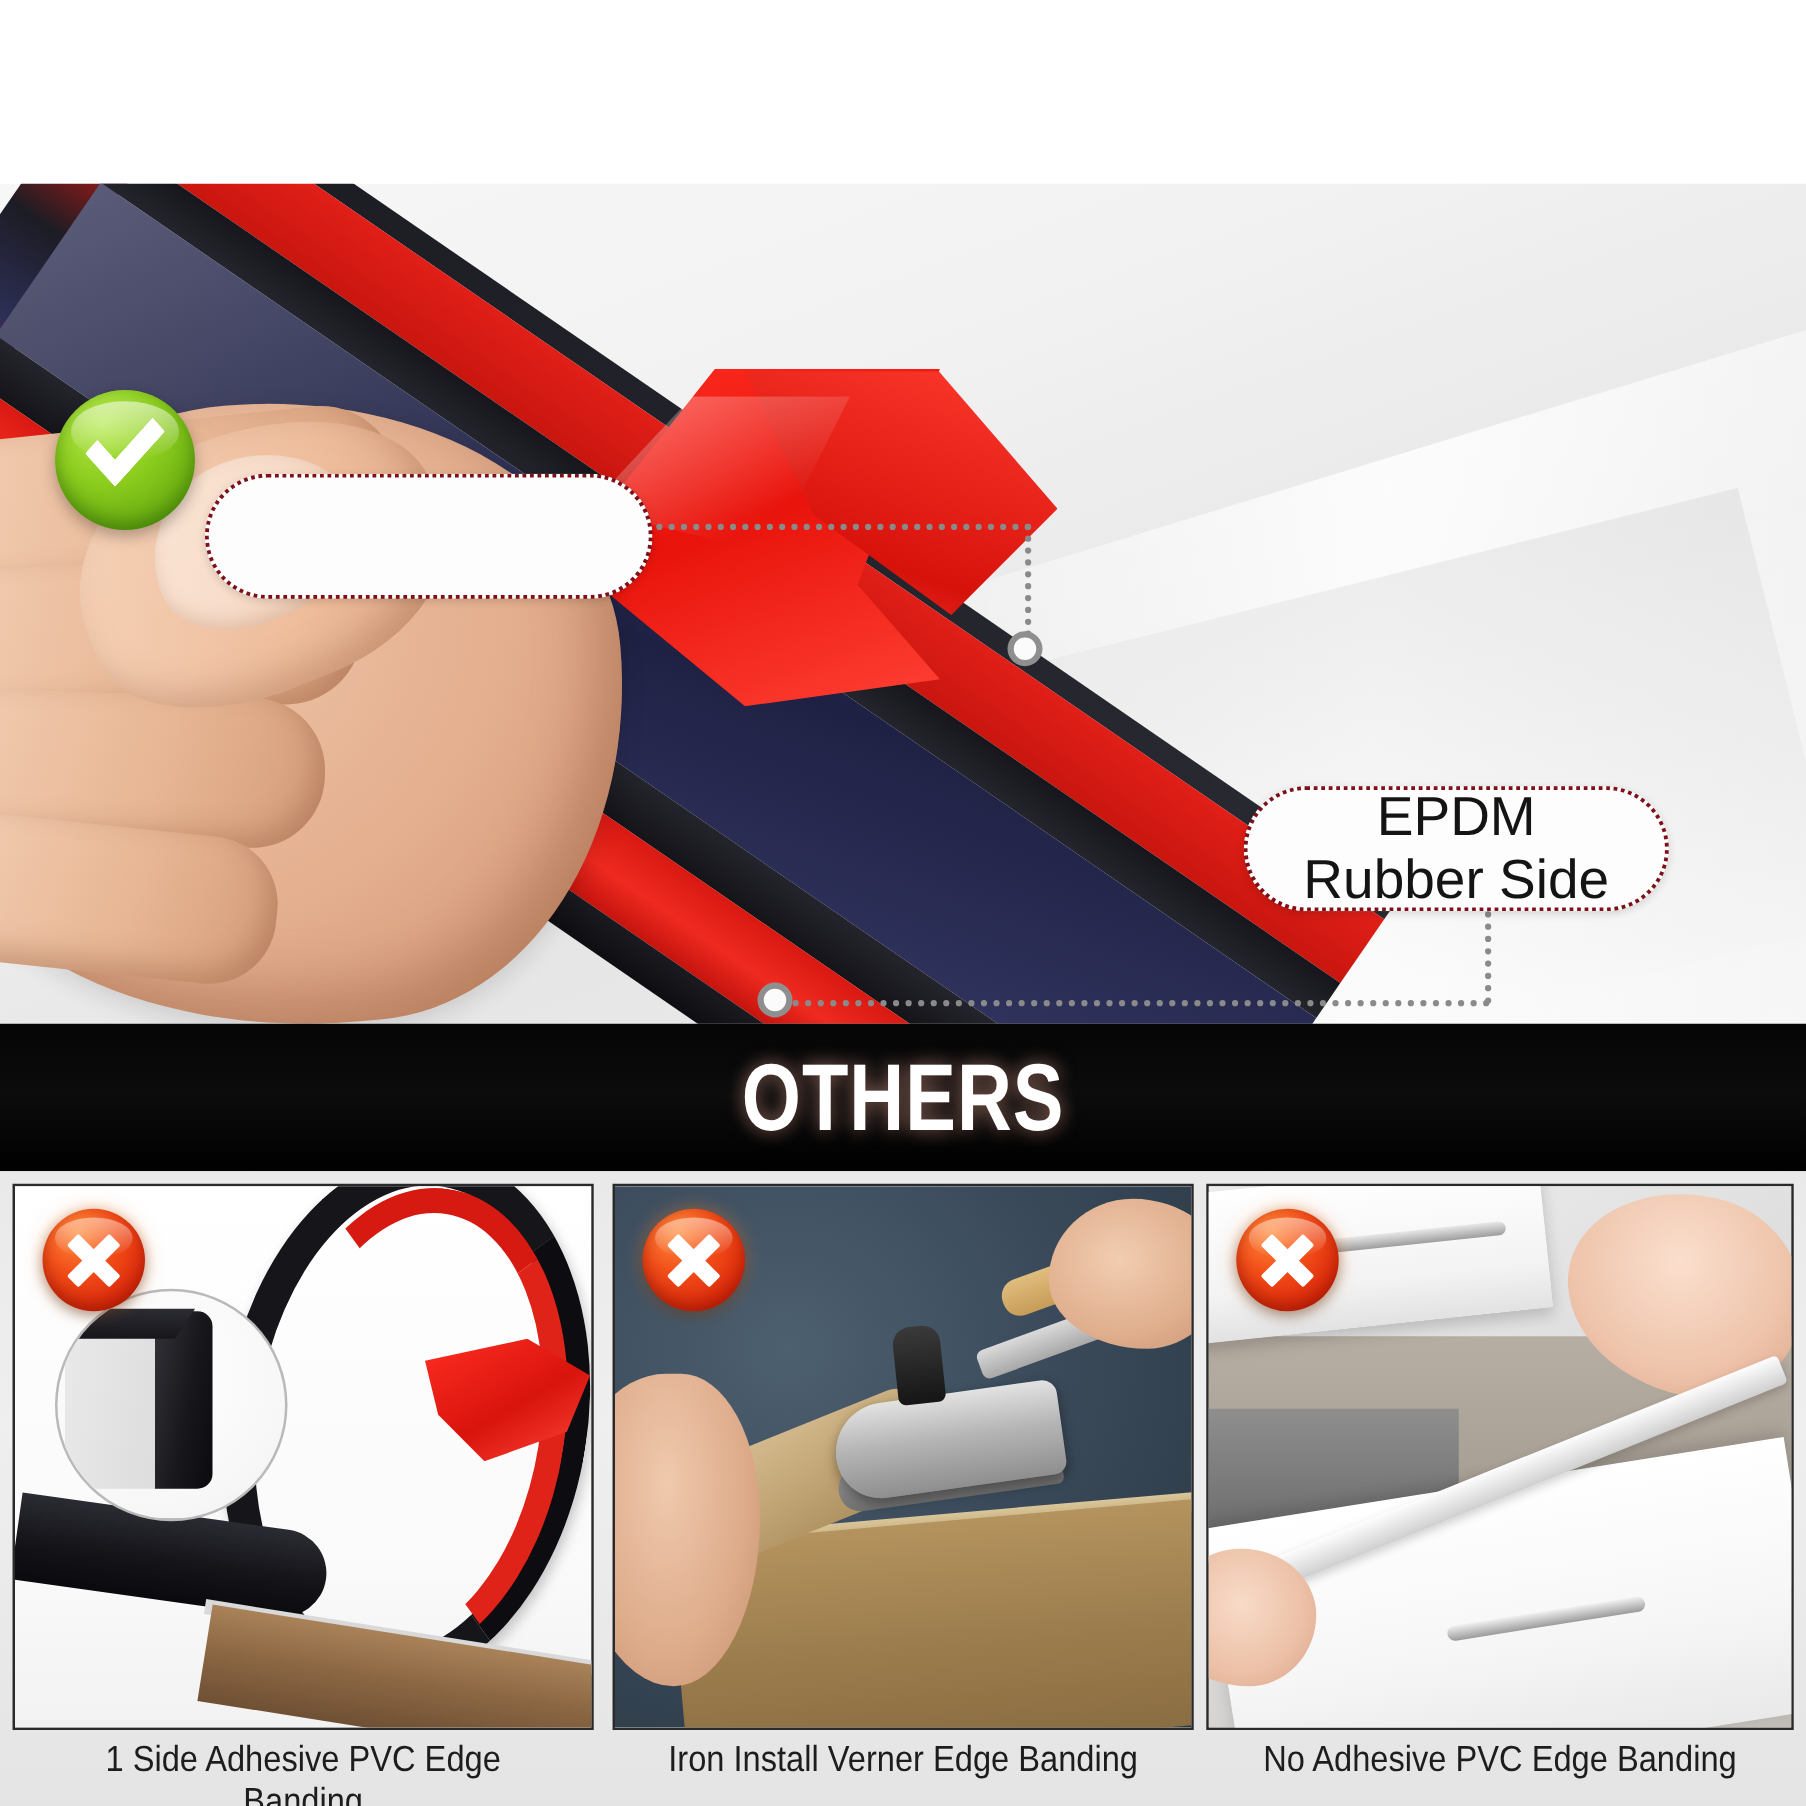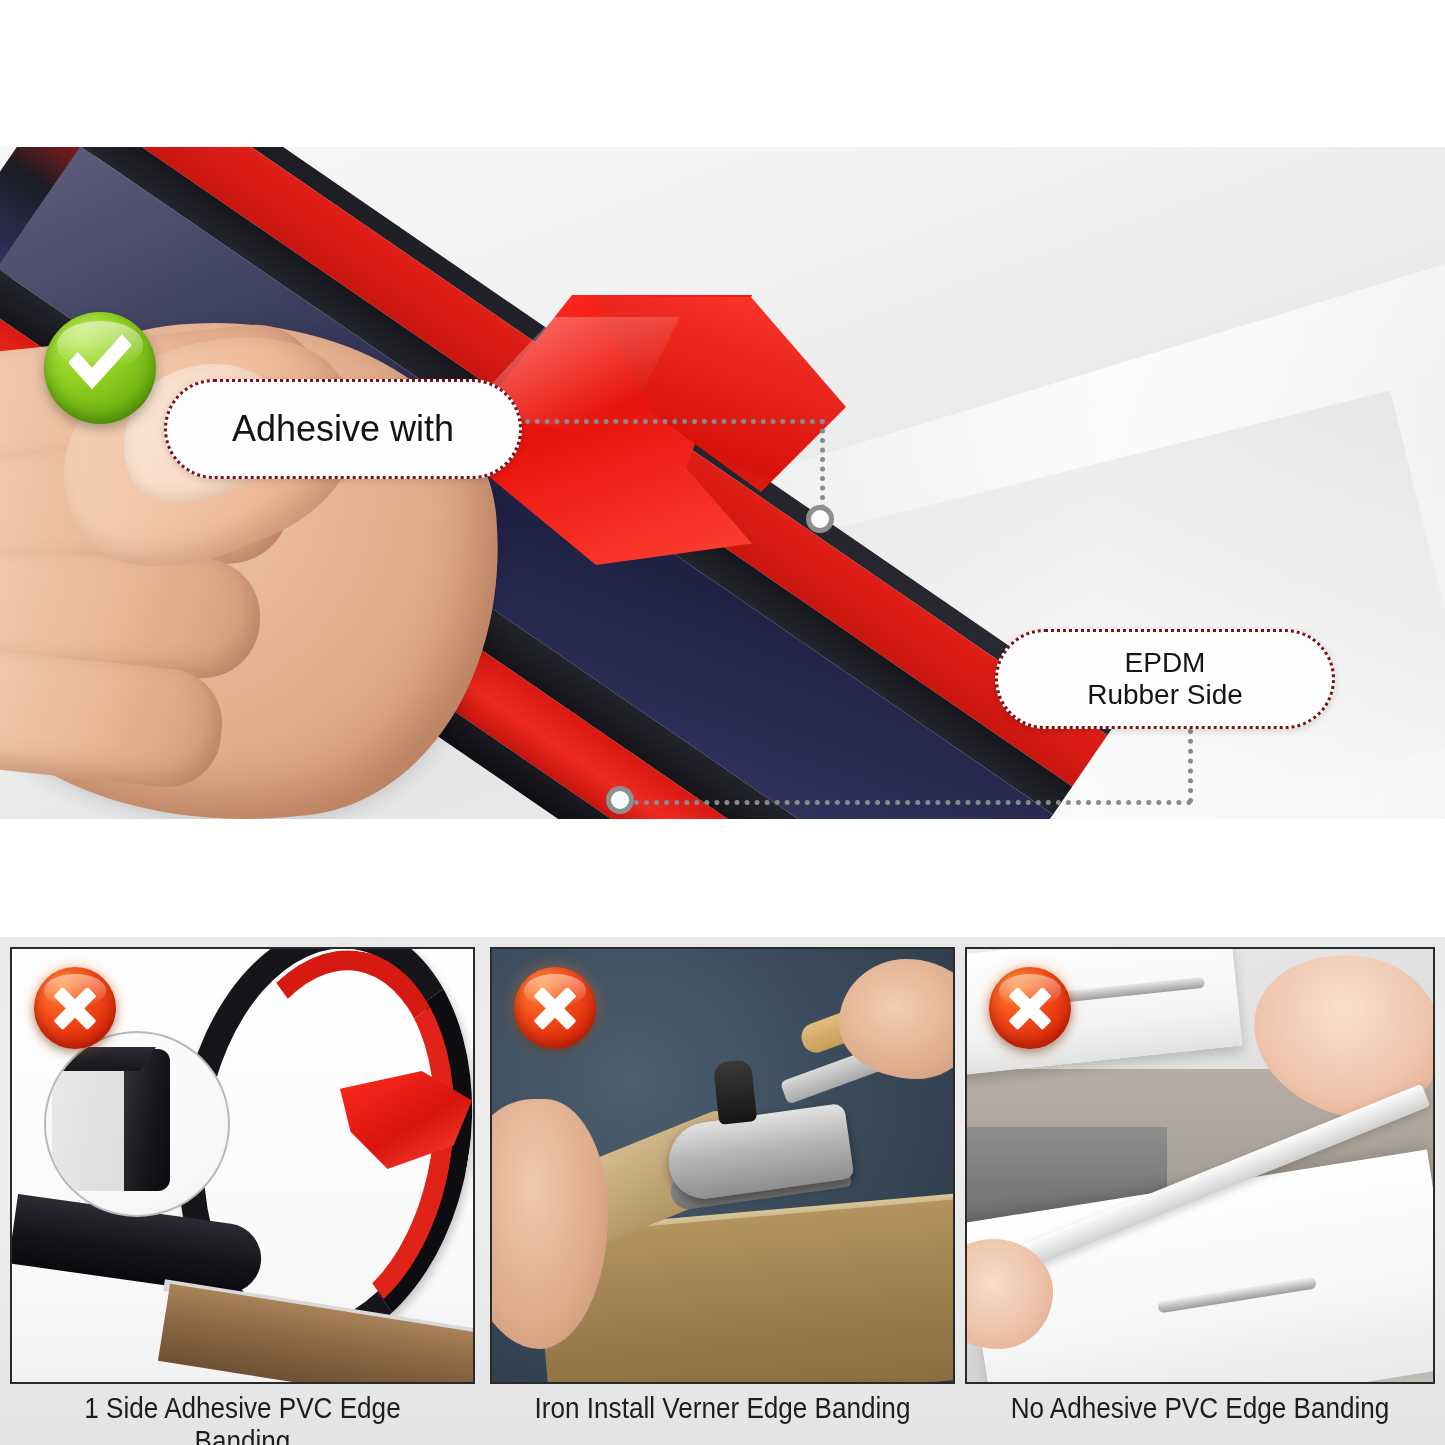--- a/index.html
+++ b/index.html
@@ -149,21 +149,21 @@
     border: 3.5px dotted #7d1018;
     border-radius: 70px;
     text-align: center;
     color: #141414;
     line-height: 1.13;
     display: flex; align-items: center; justify-content: center;
     box-shadow: 0 2px 7px rgba(0,0,0,.14);
     z-index: 20;
   }
   #pill-adhesive { left: 164px; top: 232px; width: 358px; height: 100px; font-size: 36px; }
-  #pill-epdm     { left: 995px; top: 482px; width: 340px; height: 100px; font-size: 28px; }
+  #pill-epdm     { left: 995px; top: 482px; width: 340px; height: 100px; font-size: 44px; }
 
   
   .ldot-h {
     position: absolute; height: 0;
     border-top: 5px dotted #8a8a8a;
     z-index: 15;
   }
   .ldot-v {
     position: absolute; width: 0;
     border-left: 5px dotted #8a8a8a;
@@ -453,35 +453,38 @@
     <div class="ldot-h" style="left:525px; top:272px; width:300px;"></div>
     <div class="ldot-v" style="left:820px; top:272px; height:100px;"></div>
     <div class="marker" style="left:806px; top:358px;"></div>
 
     <div class="ldot-v" style="left:1188px; top:582px; height:74px;"></div>
     <div class="ldot-h" style="left:634px; top:653px; width:558px;"></div>
     <div class="marker" style="left:606px; top:639px;"></div>
 
     <div class="pill" id="pill-adhesive">
       <span>
-        <span>Adhesive with</span><br>
+        <br>
       </span>
     </div>
     <div class="pill" id="pill-epdm">
       <span>
         <span>EPDM</span><br>
         <span>Rubber Side</span>
       </span>
     </div>
 
     <div class="badge-ok">
       <div class="tick"></div>
     </div>
   </div>
 
+  <div class="others-band">
+    <div class="others-title">OTHERS</div>
+  </div>
 
   <div class="panels">
 
     <div class="panel" id="panel-1">
       <div class="p1-bg"></div>
       <div class="p1-loop"></div>
       <div class="p1-loop-red"></div>
       <div class="p1-tail"></div>
       <div class="p1-wood-top"></div>
       <div class="p1-wood"></div>

